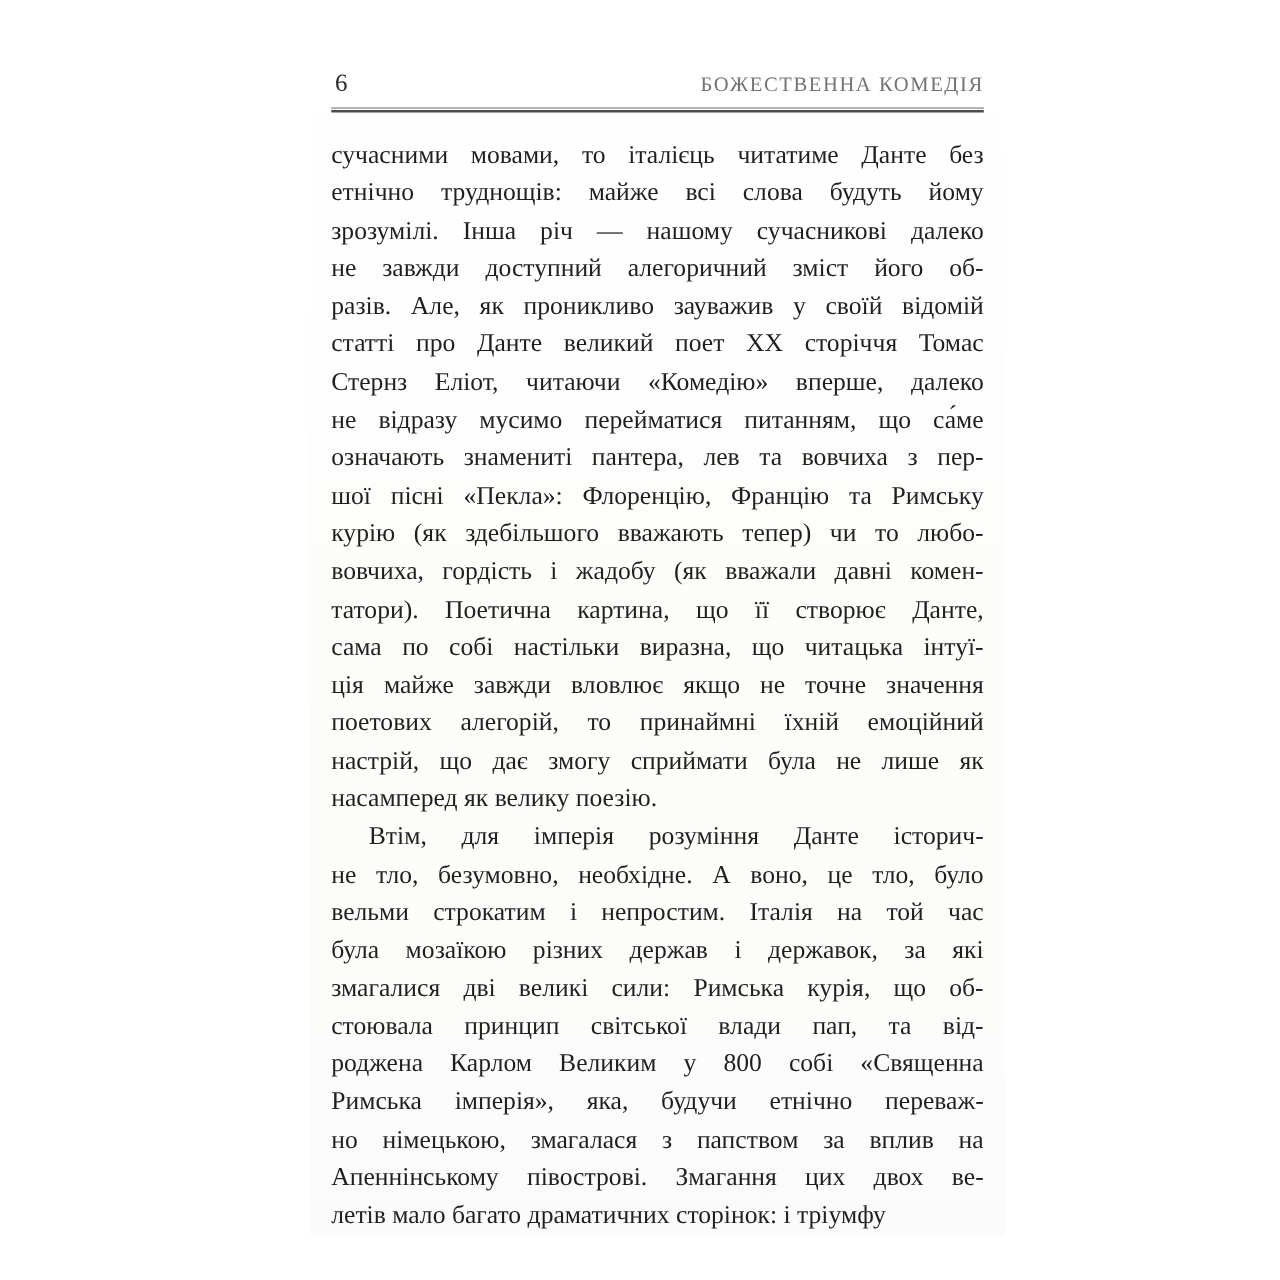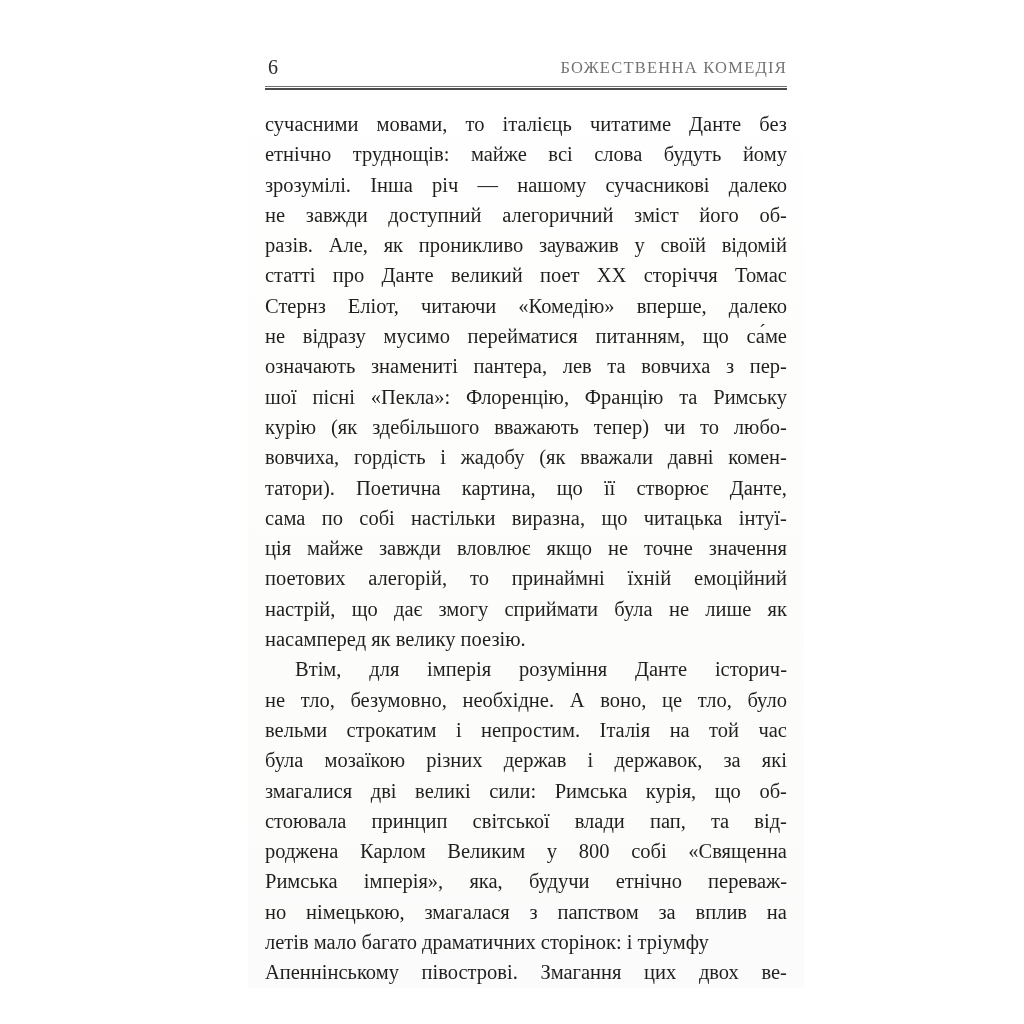--- a/index.html
+++ b/index.html
@@ -171,19 +171,19 @@
         <div class="para">
           <div class="ln just indent"><span class="w">Втім,</span><span class="w">для</span><span class="w">імперія</span><span class="w">розуміння</span><span class="w">Данте</span><span class="w">історич-</span></div>
           <div class="ln just"><span class="w">не</span><span class="w">тло,</span><span class="w">безумовно,</span><span class="w">необхідне.</span><span class="w">А</span><span class="w">воно,</span><span class="w">це</span><span class="w">тло,</span><span class="w">було</span></div>
           <div class="ln just"><span class="w">вельми</span><span class="w">строкатим</span><span class="w">і</span><span class="w">непростим.</span><span class="w">Італія</span><span class="w">на</span><span class="w">той</span><span class="w">час</span></div>
           <div class="ln just"><span class="w">була</span><span class="w">мозаїкою</span><span class="w">різних</span><span class="w">держав</span><span class="w">і</span><span class="w">державок,</span><span class="w">за</span><span class="w">які</span></div>
           <div class="ln just"><span class="w">змагалися</span><span class="w">дві</span><span class="w">великі</span><span class="w">сили:</span><span class="w">Римська</span><span class="w">курія,</span><span class="w">що</span><span class="w">об-</span></div>
           <div class="ln just"><span class="w">стоювала</span><span class="w">принцип</span><span class="w">світської</span><span class="w">влади</span><span class="w">пап,</span><span class="w">та</span><span class="w">від-</span></div>
           <div class="ln just"><span class="w">роджена</span><span class="w">Карлом</span><span class="w">Великим</span><span class="w">у</span><span class="w">800</span><span class="w">собі</span><span class="w">«Священна</span></div>
           <div class="ln just"><span class="w">Римська</span><span class="w">імперія»,</span><span class="w">яка,</span><span class="w">будучи</span><span class="w">етнічно</span><span class="w">переваж-</span></div>
           <div class="ln just"><span class="w">но</span><span class="w">німецькою,</span><span class="w">змагалася</span><span class="w">з</span><span class="w">папством</span><span class="w">за</span><span class="w">вплив</span><span class="w">на</span></div>
+          <div class="ln just"><span class="w">Апеннінському</span><span class="w">півострові.</span><span class="w">Змагання</span><span class="w">цих</span><span class="w">двох</span><span class="w">ве-</span></div>
           <div class="ln flush">летів мало багато драматичних сторінок: і тріумфу</div>
-          <div class="ln just"><span class="w">Апеннінському</span><span class="w">півострові.</span><span class="w">Змагання</span><span class="w">цих</span><span class="w">двох</span><span class="w">ве-</span></div>
         </div>
       </div>
 
   </div>
 </div>
 
 </body></html>

